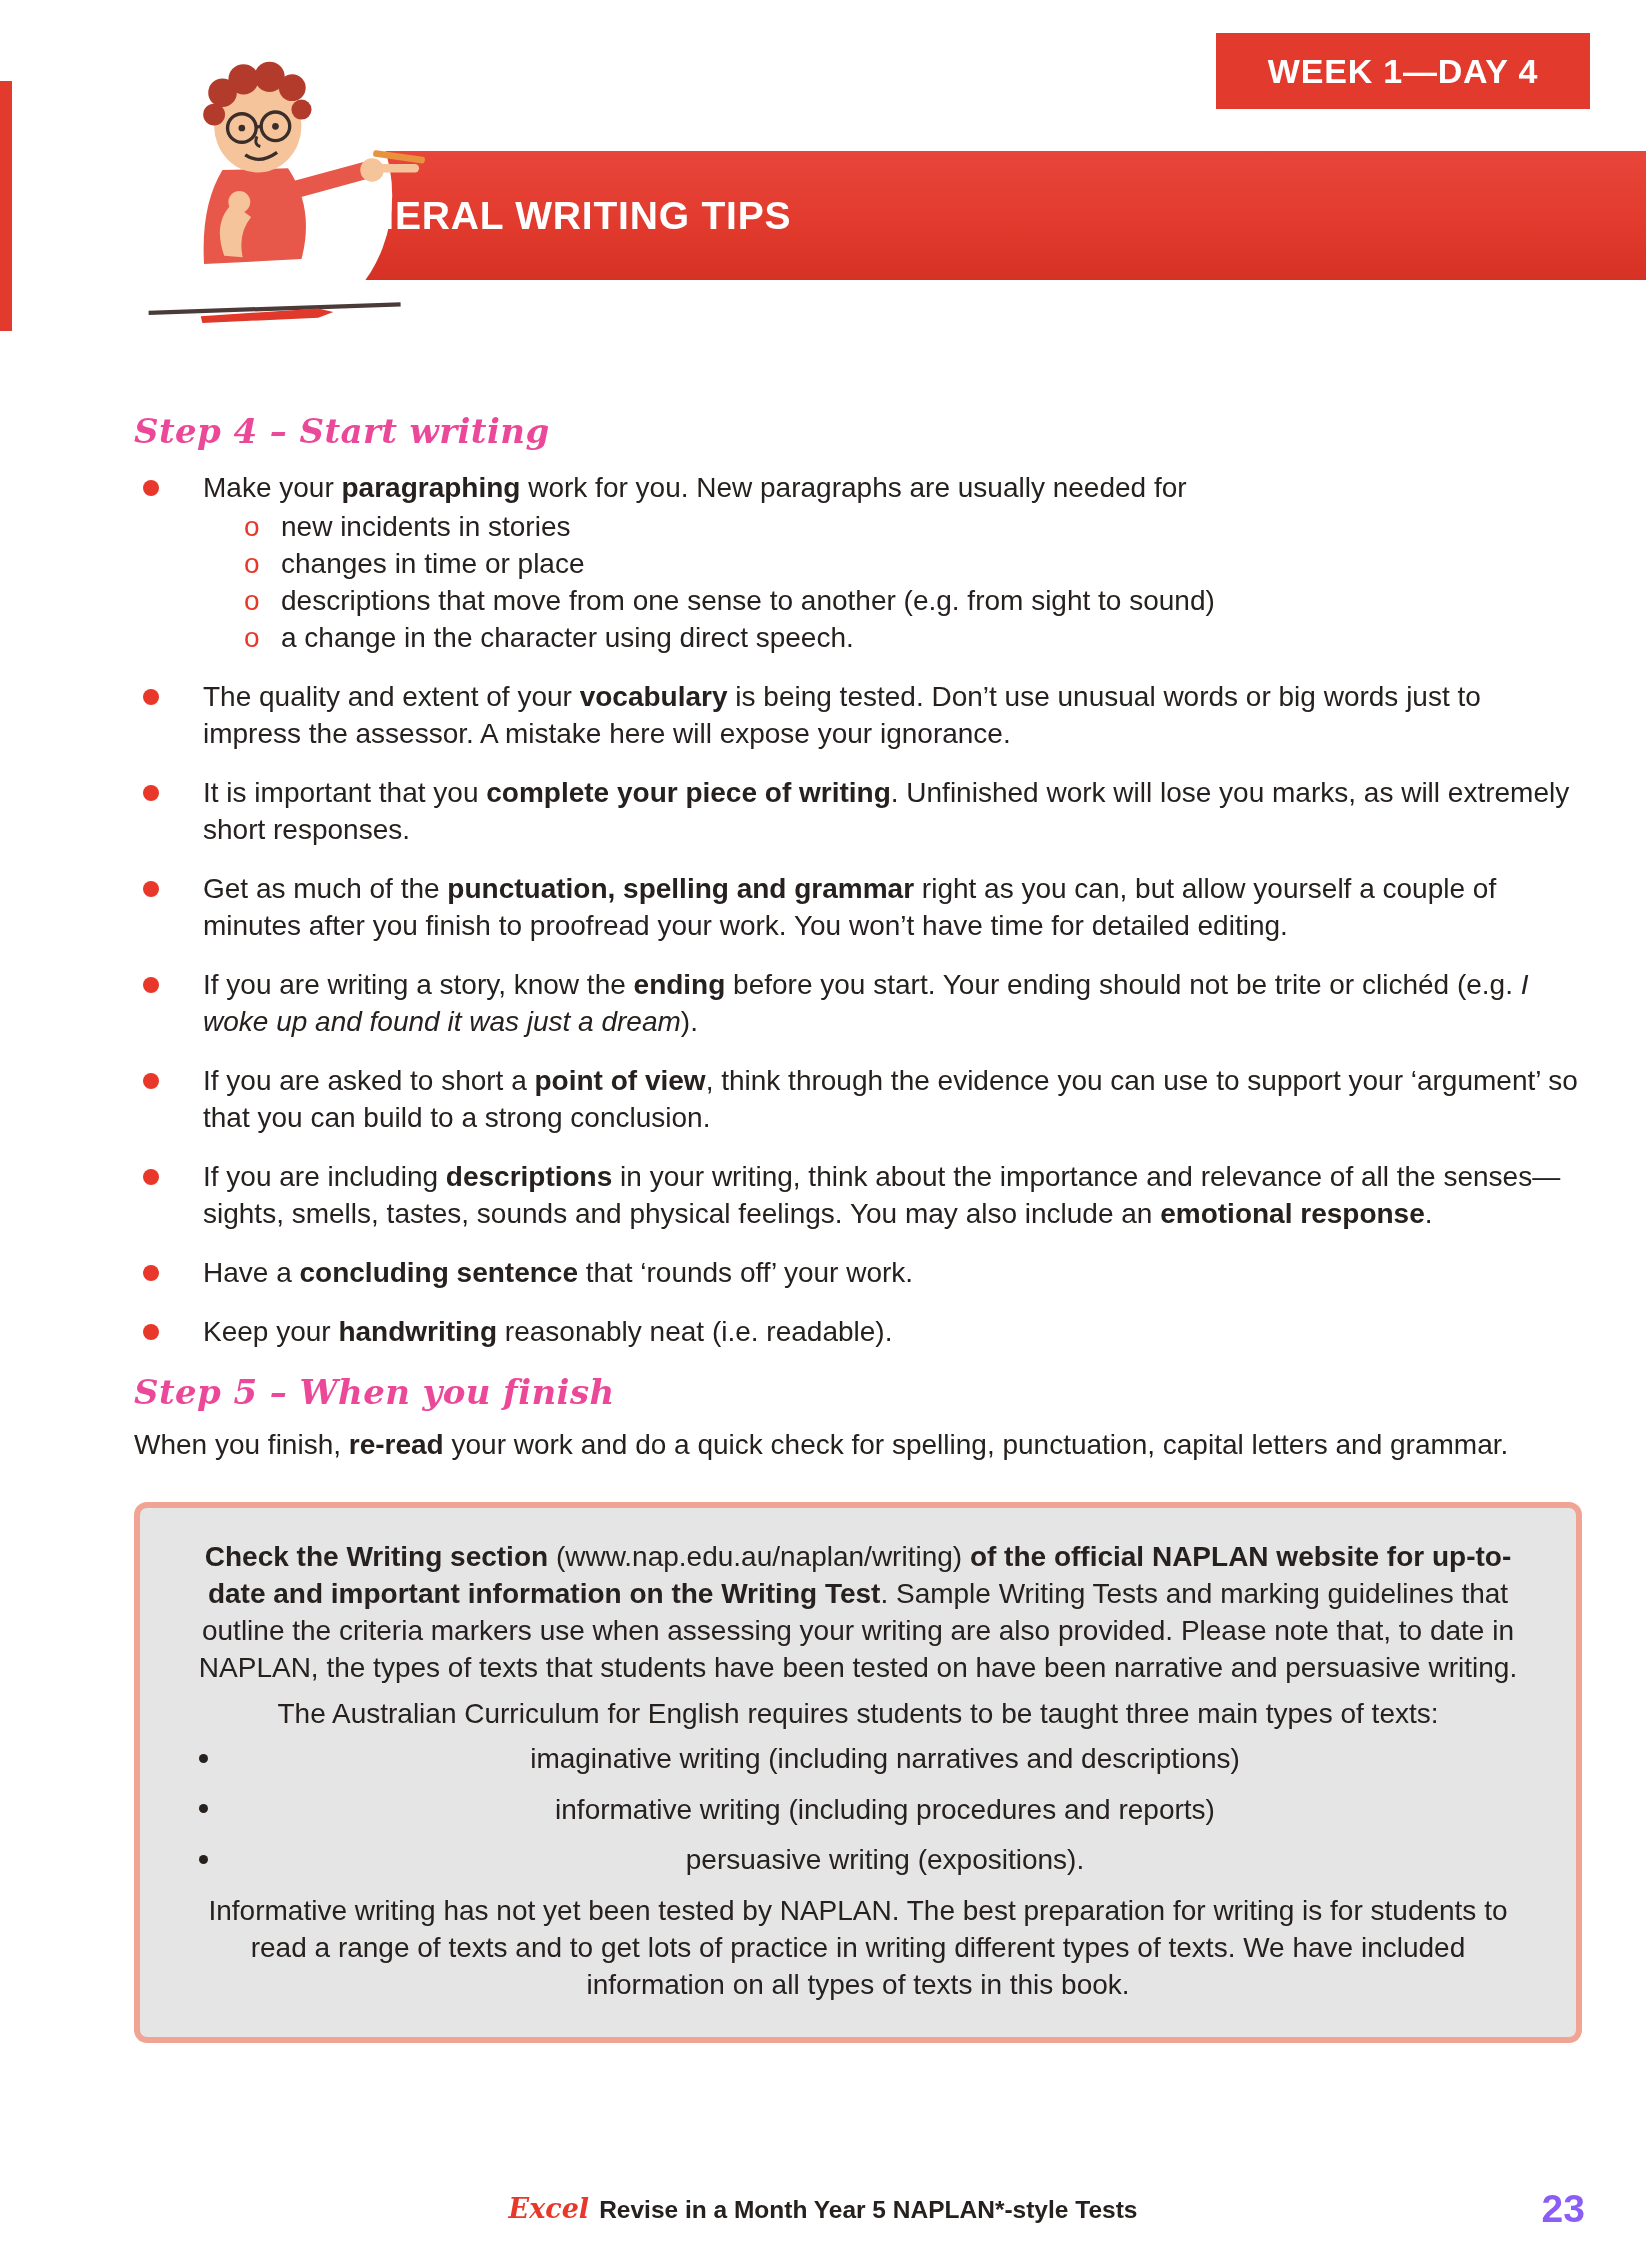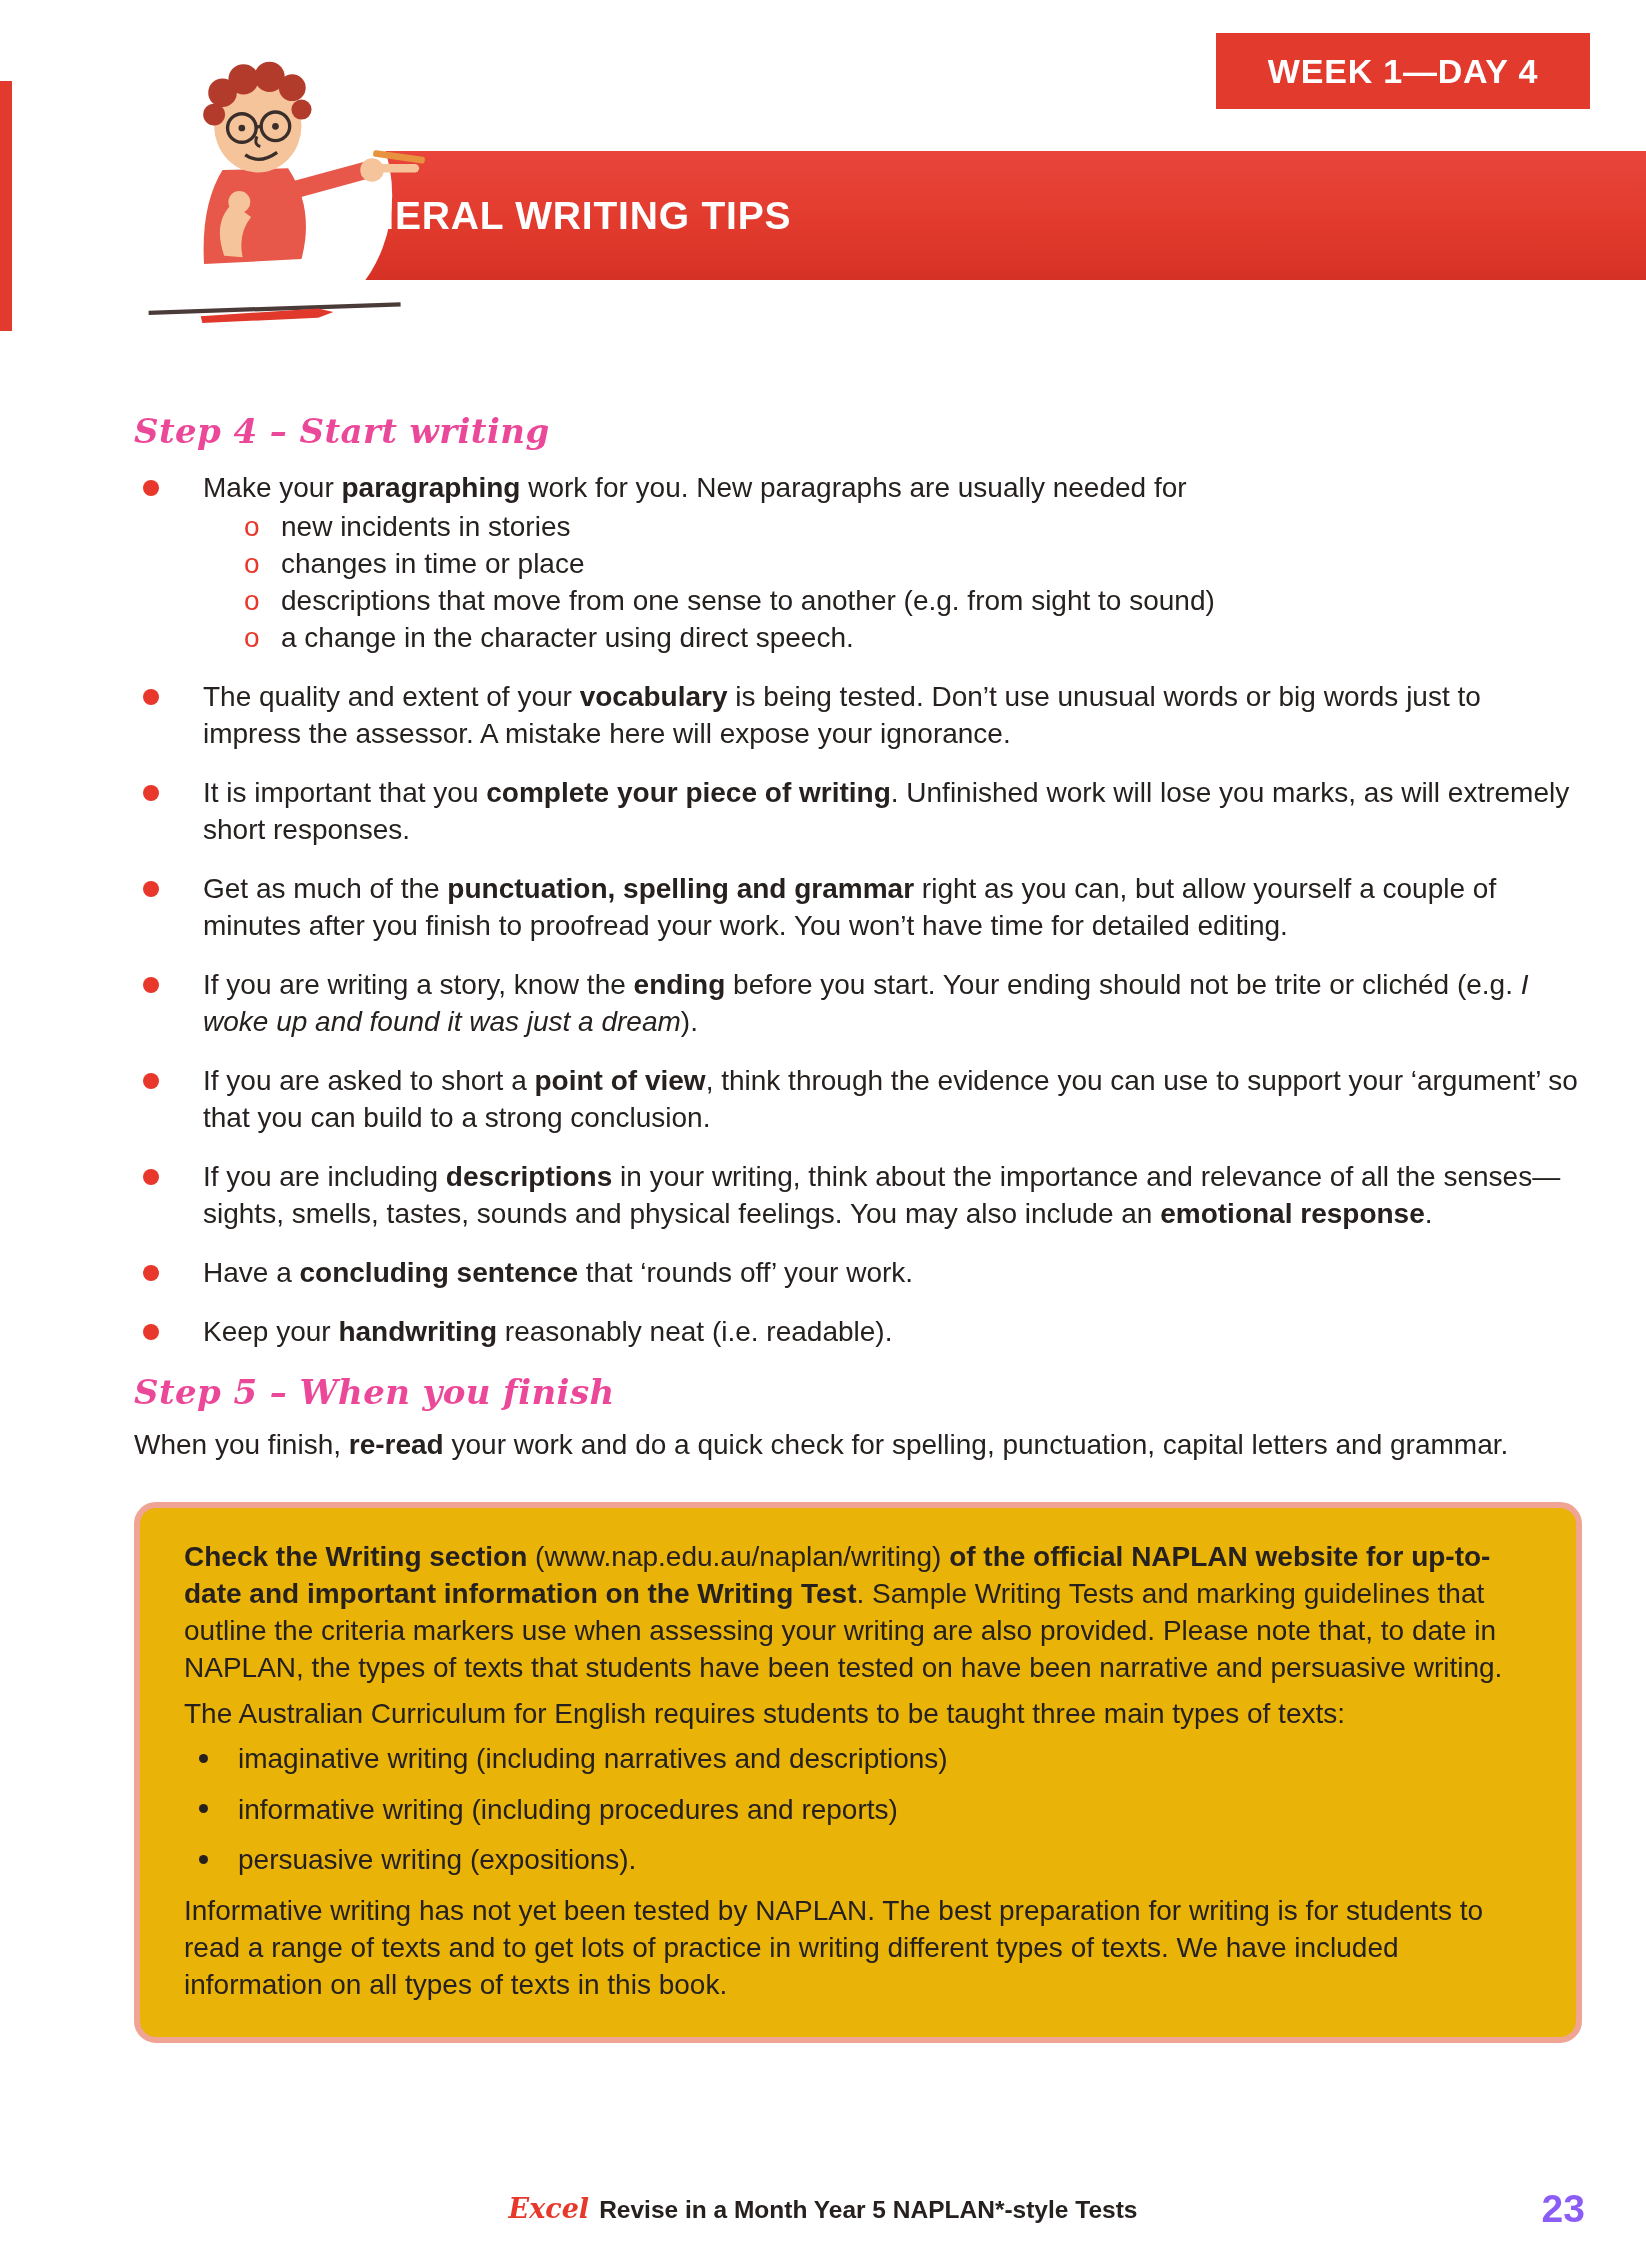--- a/index.html
+++ b/index.html
@@ -46,22 +46,22 @@
     border-radius:50%; background:#e8382b;
   }
   .subs { list-style:none; margin:1.7px 0 0 0; padding:0; }
   .subs > li { position:relative; padding-left:78px; }
   .sub-marker { position:absolute; left:41px; top:0; color:#e8382b; }
 
   .lead-para { font-size:28px; line-height:37px; margin:0; }
 
   
   .info-box {
-    margin-top:39px; background:#eab308; border:6px solid #f0a493; border-radius:22px;
-    padding:30px 44px 34px 44px; font-size:28px; line-height:37px;
+    margin-top:39px; background:#e5e5e5; border:6px solid #f0a493; border-radius:13px;
+    padding:30px 44px 34px 44px; font-size:28px; line-height:37px;text-align:center;
   }
   .info-box p { margin:0 0 8.5px 0; }
   .info-box p:last-child { margin-bottom:0; }
   .info-bullets { list-style:none; margin:6.8px 0 13.5px 0; padding:0; }
   .info-bullets > li { position:relative; padding-left:54px; margin-bottom:13.5px; }
   .info-dot {
     position:absolute; left:15px; top:13.5px; width:9.3px; height:9.3px;
     border-radius:50%; background:#26211f;
   }
 

